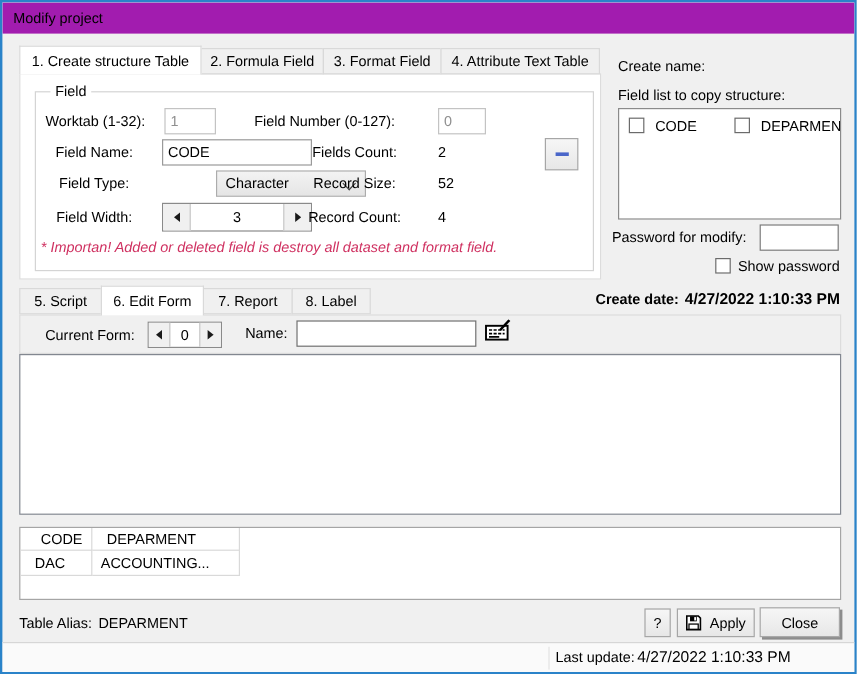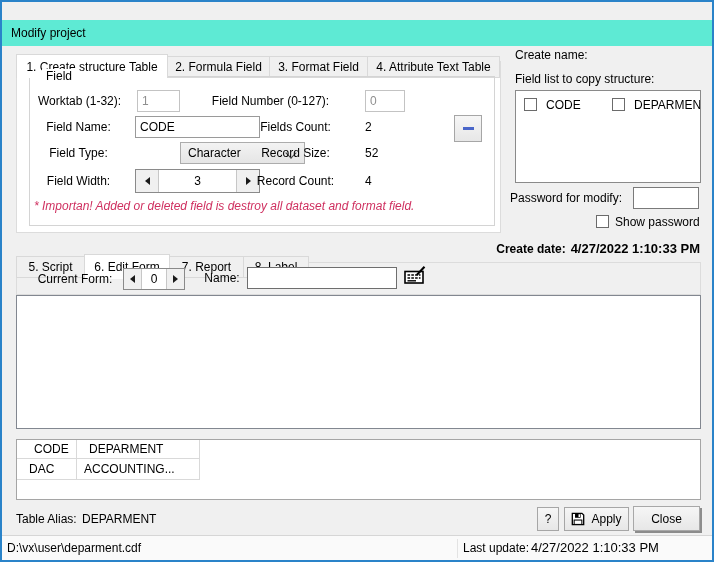--- a/index.html
+++ b/index.html
@@ -1,22 +1,22 @@
 <!DOCTYPE html>
 <html><head>
 <meta charset="utf-8">
 <style>
   html,body{margin:0;padding:0;}
   .window{position:relative;width:714px;height:562px;box-sizing:border-box;
     border:2px solid #2a83c9;background:#f0f0f0;overflow:hidden;
     font-family:"Liberation Sans",sans-serif;font-size:12px;color:#000;}
-  .titlebar{position:absolute;left:0;top:0;right:0;height:26px;background:#5eead4;margin-top:18px;}
+  .titlebar{position:absolute;left:0;top:0;right:0;height:26px;background:#a21caf;}
   .titlebar span{position:absolute;left:9px;top:6px;font-size:12px;}
   .tab{position:absolute;top:38px;height:22px;box-sizing:border-box;background:#f0f0f0;
-    border:1px solid #d9d9d9;display:flex;align-items:center;justify-content:center;z-index:2;cursor:default;margin-top:16px;}
+    border:1px solid #d9d9d9;display:flex;align-items:center;justify-content:center;z-index:2;cursor:default;}
   .tab.sel{top:36px;height:24px;background:#fff;border-bottom:none;z-index:3;}
   .tab.row2{top:238px;}
   .tab.row2.sel{top:236px;height:25px;}
   .pane1{position:absolute;left:14px;top:59px;width:485px;height:172px;box-sizing:border-box;
     background:#fff;border:1px solid #dcdcdc;z-index:1;}
   .pane2{position:absolute;left:14px;top:260px;width:685px;height:33px;box-sizing:border-box;
     background:#f0f0f0;border:1px solid #dcdcdc;z-index:1;}
   .groupbox{position:absolute;left:27px;top:74px;width:466px;height:150px;box-sizing:border-box;
     border:1px solid #d4d4d4;z-index:2;}
   .group-legend{position:absolute;left:40px;top:67px;background:#fff;padding:0 4px;z-index:3;text-align:right;}
@@ -197,19 +197,18 @@
       <rect x="8.6" y="2.6" width="1.7" height="3.2" fill="#fff"></rect>
       <rect x="3.6" y="9.2" width="8.8" height="5" fill="#fff" stroke="#000" stroke-width="1.2"></rect>
     </svg>
     <span>Apply</span>
   </button>
   <button class="btn close" style="left:631px;top:504px;width:67px;height:25px;">
     <span>Close</span>
   </button>
 
   <div class="statusbar">
-    <span class="lbl ltr" style="left:5px;top:1px;width:440px;">D:\vx\user\deparment.cdf</span>
     <span class="divider"></span>
     <span class="lbl ltr" style="left:461px;top:1px;">Last update:</span>
     <span class="lbl ltr" style="left:529px;top:1px;font-size:13px;">4/27/2022 1:10:33 PM</span>
   </div>
 
 </div>
 
 </body></html>

